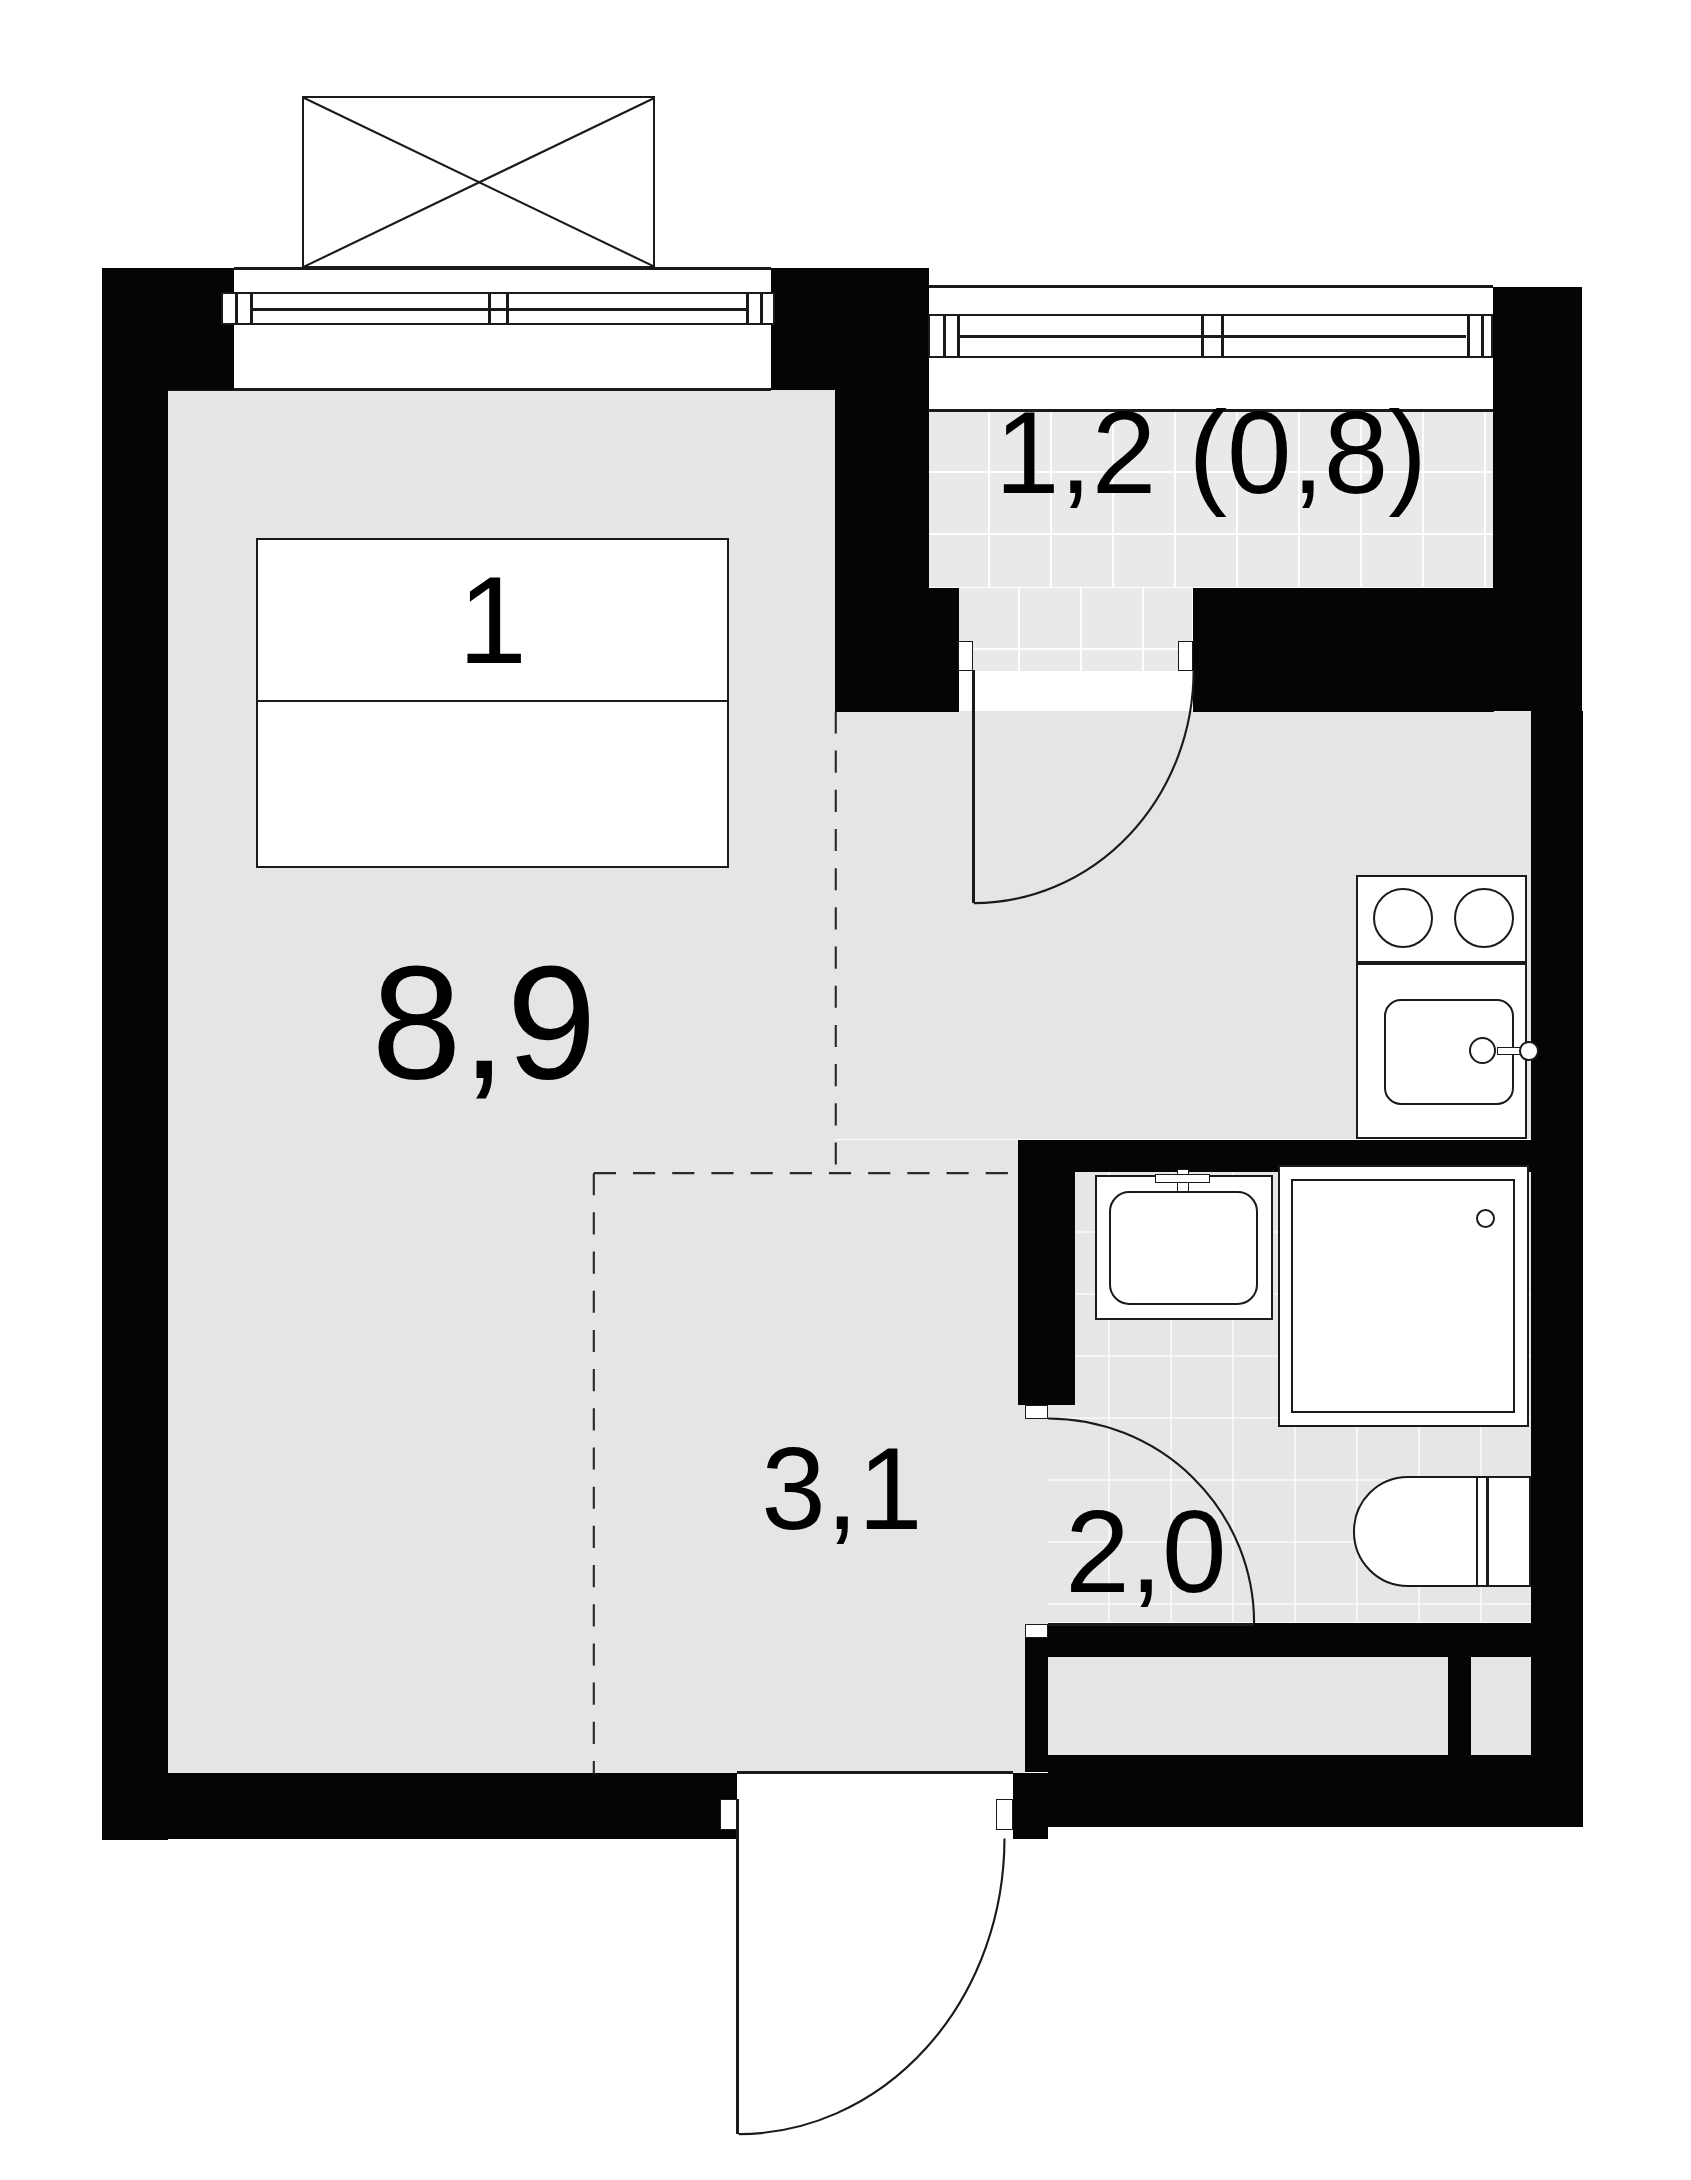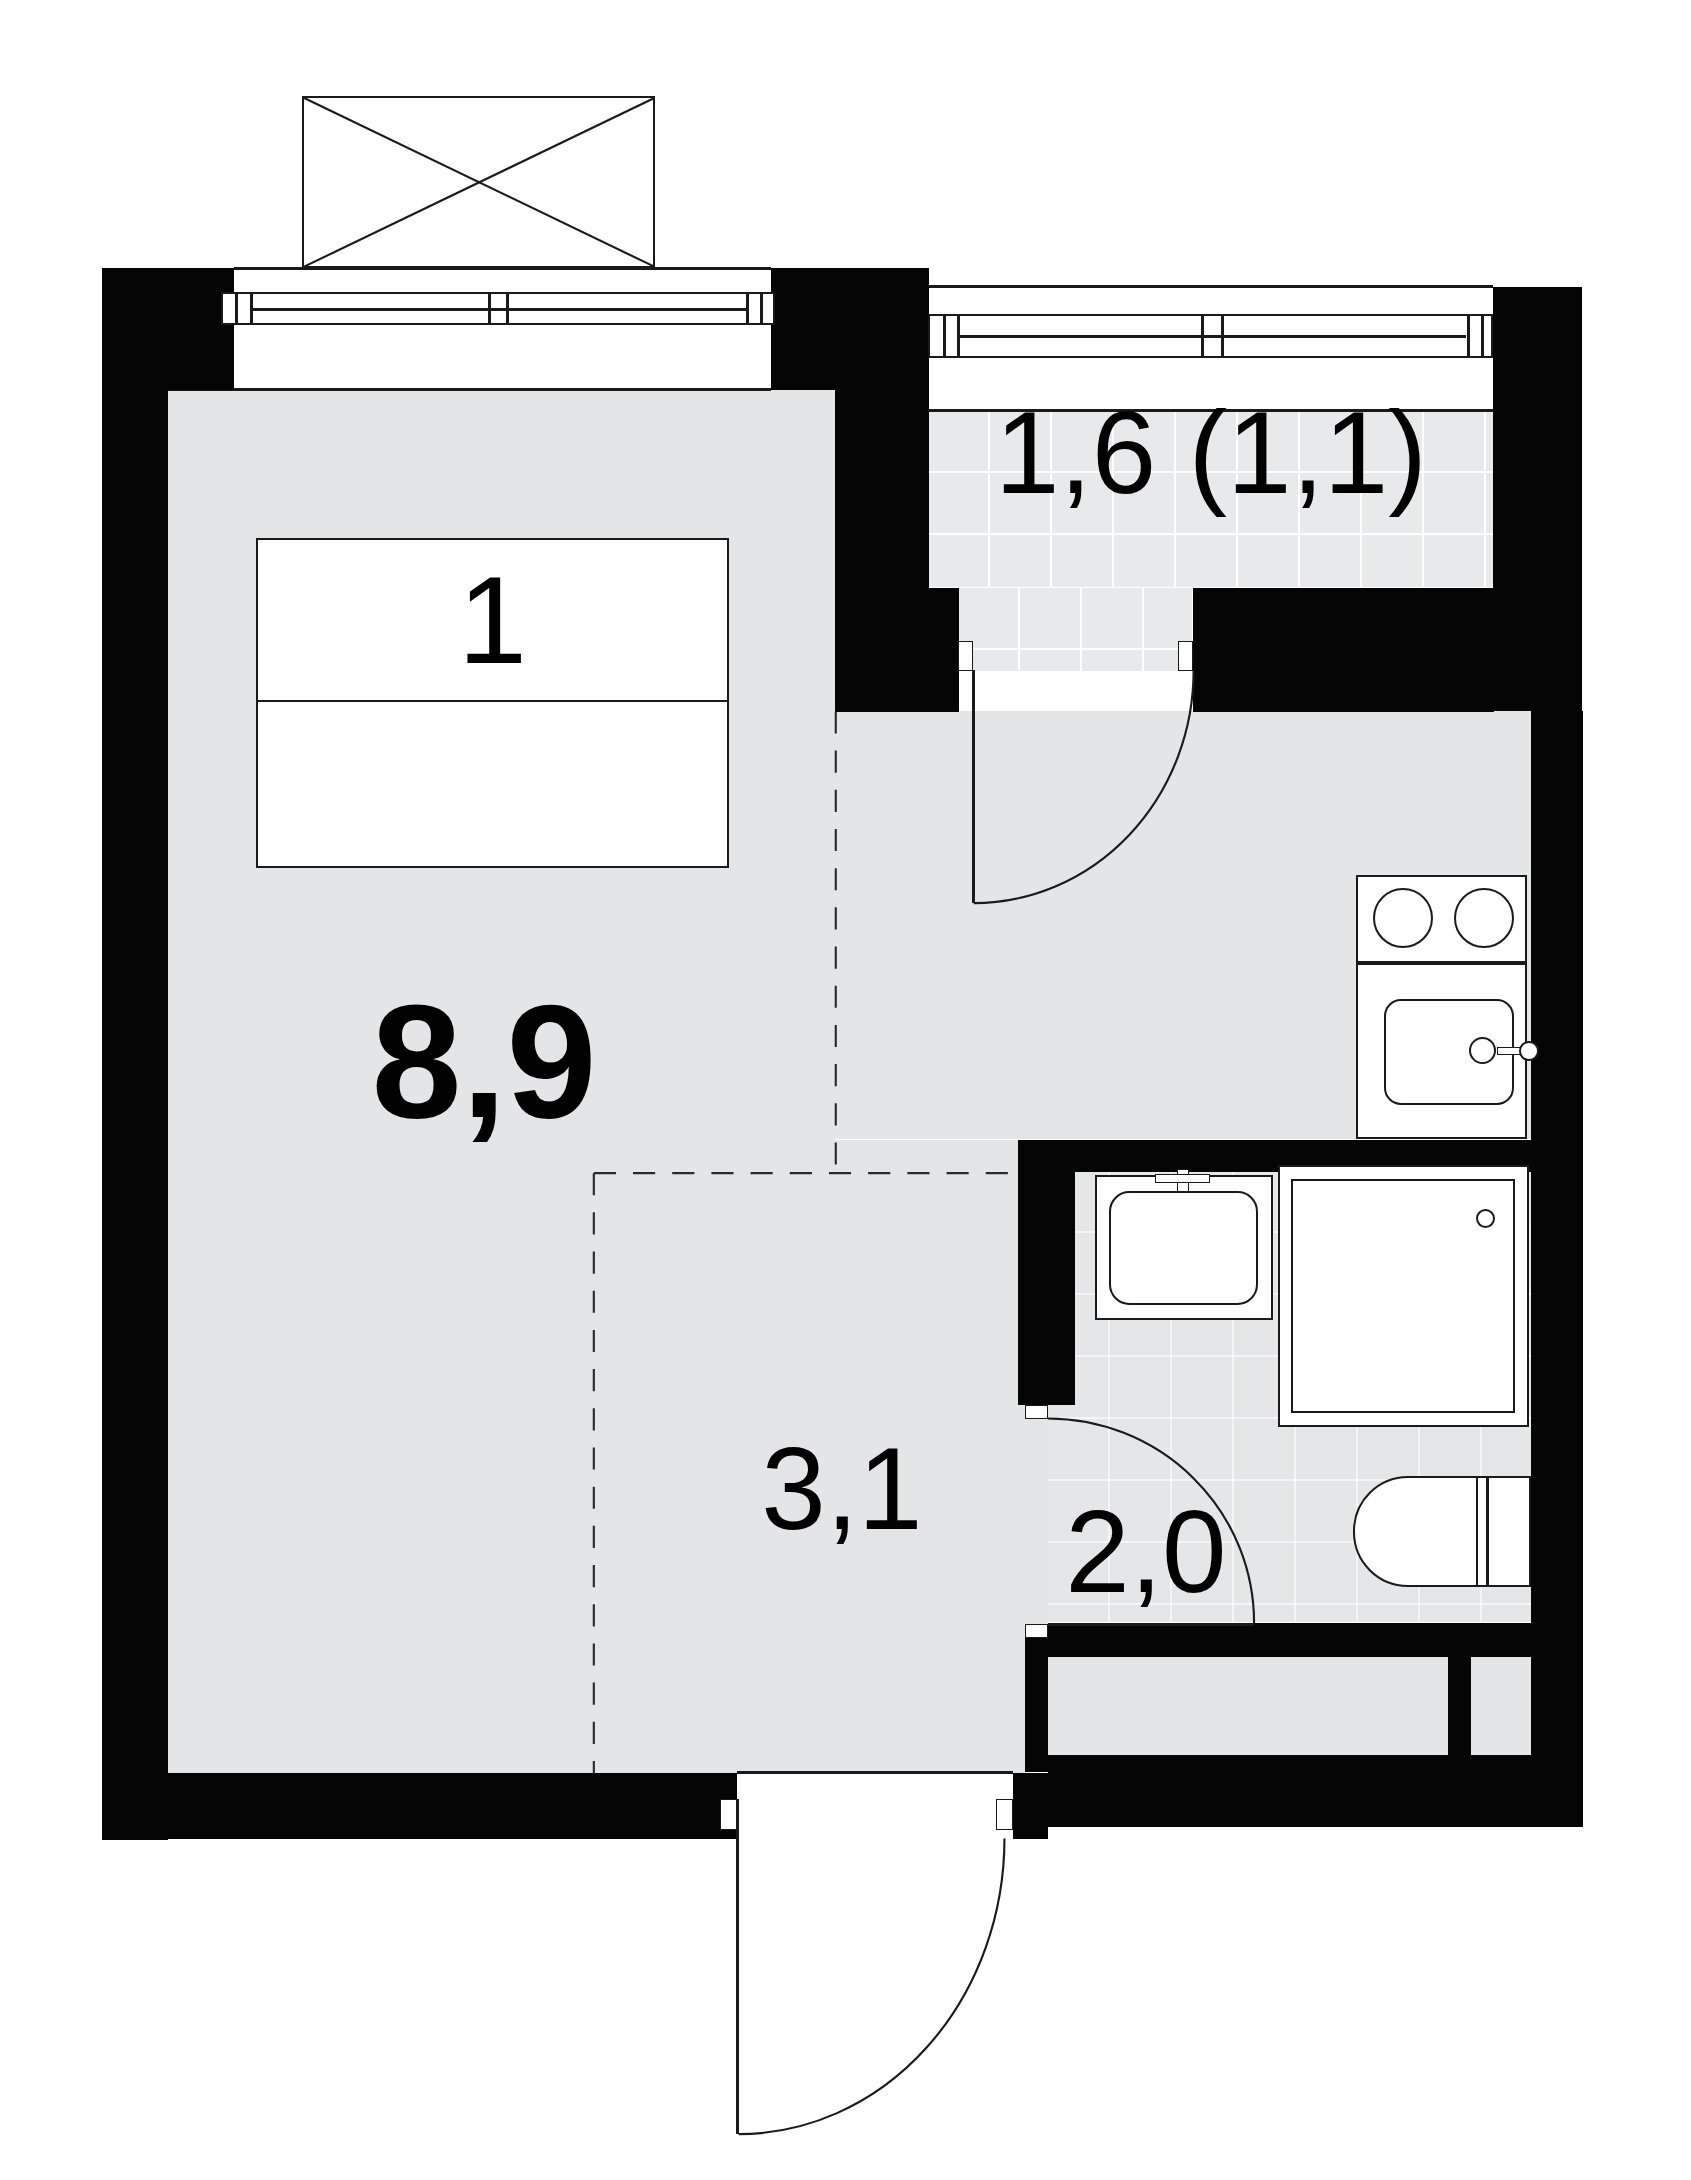--- a/index.html
+++ b/index.html
@@ -149,19 +149,19 @@
   <svg class="overlay" width="1692" height="2181" viewBox="0 0 1986 2560">
     <path d="M 357 115 L 768 313 M 768 115 L 357 313" stroke="#1a1a1a" stroke-width="2.5" fill="none"></path>
     <path d="M 1401 787 A 258 273 0 0 1 1143 1060" stroke="#1a1a1a" stroke-width="2.5" fill="none"></path>
     <path d="M 1230 1665 A 242 240 0 0 1 1472 1905" stroke="#1a1a1a" stroke-width="2.5" fill="none"></path>
     <path d="M 1179 2158 A 312 347 0 0 1 867 2505" stroke="#1a1a1a" stroke-width="2.5" fill="none"></path>
     <path d="M 981 835 L 981 1377" stroke="#2a2a2a" stroke-width="2.5" stroke-dasharray="26 20" fill="none"></path>
     <path d="M 697 1377 L 1195 1377" stroke="#2a2a2a" stroke-width="2.5" stroke-dasharray="26 20" fill="none"></path>
     <path d="M 697 1377 L 697 2082" stroke="#2a2a2a" stroke-width="2.5" stroke-dasharray="26 20" fill="none"></path>
   </svg>
 
-  <div class="label" style="left:484px;top:1061px;font-size:162px;font-weight:bold;">8,9</div>
+  <div class="label" style="left:484px;top:1022px;font-size:162px;">8,9</div>
   <div class="label" style="left:842px;top:1489px;font-size:116px;">3,1</div>
   <div class="label" style="left:1146px;top:1552px;font-size:116px;">2,0</div>
-  <div class="label" style="left:1211px;top:453px;font-size:116px;">1,6 (1,1)</div>
+  <div class="label" style="left:1211px;top:453px;font-size:116px;">1,2 (0,8)</div>
 
 </div>
 
 
 </body></html>

